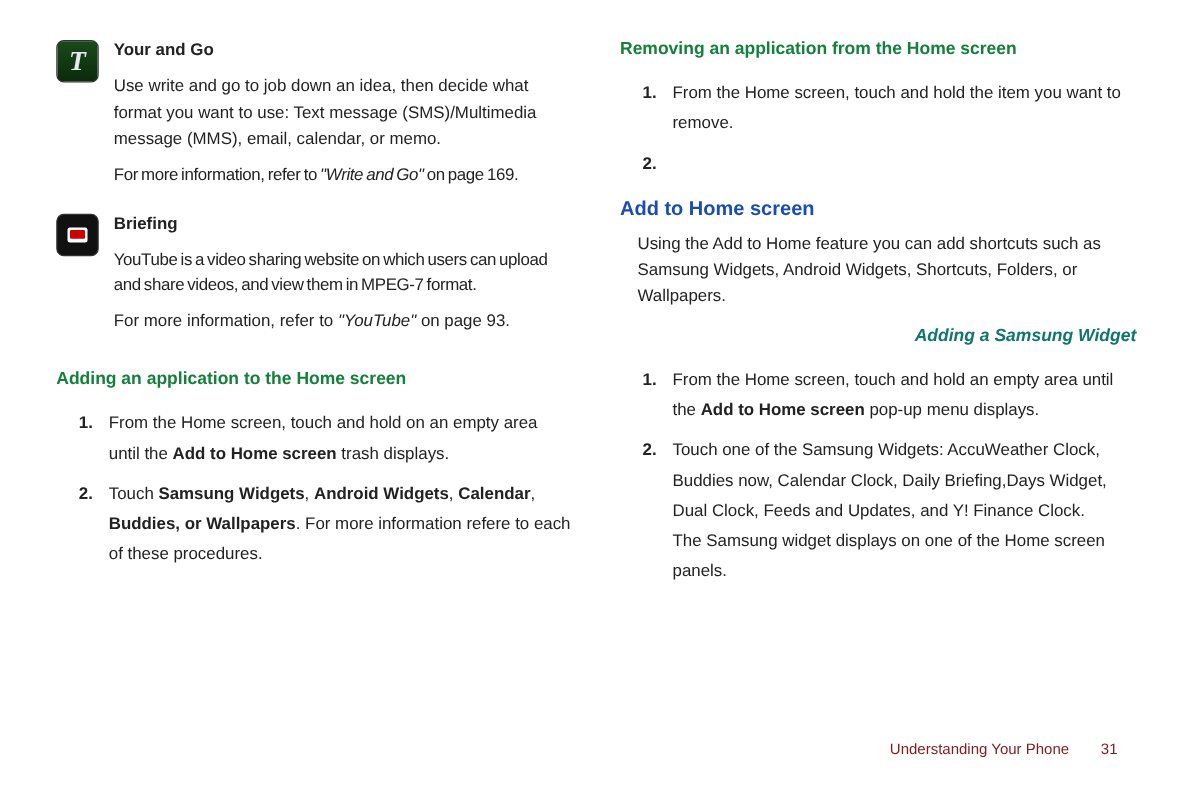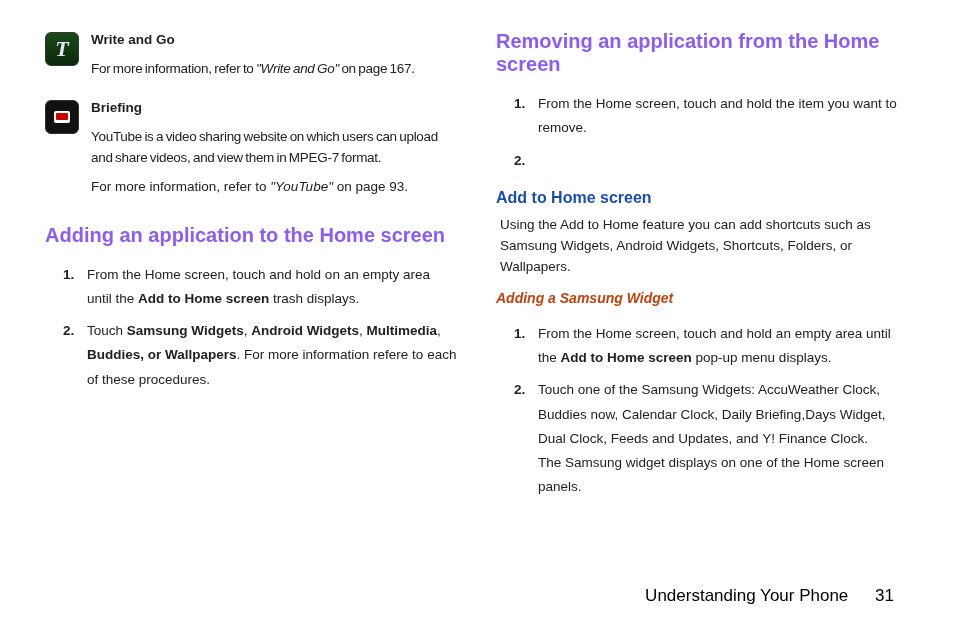--- a/index.html
+++ b/index.html
@@ -67,37 +67,38 @@
     margin-bottom: 8px;
   }
   .app-title {
     font-weight: bold;
     margin-bottom: 4px;
   }
   .ref {
     font-style: italic;
   }
   .h3-blue {
-    color: #8b5cf6;
-    font-weight: bold;
-    font-size: 20px;
+    color: #15803d;
+    font-weight: bold;
+    font-size: 14px;
     margin: 18px 0 10px 0;
   }
   .h2-blue {
     color: #1a4db3;
     font-weight: bold;
     font-size: 16px;
     margin: 16px 0 8px 0;
   }
   .h3-blue-ital {
-    color: #c2410c;
+    color: #0f766e;
     font-weight: bold;
     font-style: italic;
     font-size: 14px;
     margin: 12px 0 8px 0;
+    text-align: right;
   }
   ol.steps {
     list-style: none;
     counter-reset: step;
     padding-left: 0;
     margin-top: 16px;
   }
   ol.steps > li {
     counter-increment: step;
     position: relative;
@@ -106,49 +107,50 @@
     margin-bottom: 8px;
   }
   ol.steps > li::before {
     content: counter(step) ".";
     position: absolute;
     left: 18px;
     font-weight: bold;
   }
   .intro {
     line-height: 1.55;
-    margin: 0 0 8px 4px;
+    margin: 0 0 8px 14px;
   }
   .b { font-weight: bold; }
   .footer {
     position: absolute;
     bottom: 30px;
     right: 60px;
-    font-size: 17px;
-    color: #000000;
+    font-size: 12px;
+    color: #7f1d1d;
     text-align: center;
   }
   .footer .pnum { margin-left: 22px; }
   .tight { letter-spacing: -0.3px; word-spacing: -1px; }
 </style>
 </head>
 <body>
 
 <div class="columns">
 
   <div class="col">
 
     <div class="app-entry">
       <div class="app-icon icon-writego">
           <span>T</span>
         </div>
       <div class="app-body">
-        <p class="app-title">Write and Go</p>
+        <p class="app-title">Your and Go</p>
+        <p>Use write and go to job down an idea, then decide what format you want to use: Text message (SMS)/Multimedia message (MMS), email, calendar, or memo.</p>
         <p class="tight">
-          <span>For more information, refer to </span><span class="ref">"Write and Go"</span><span> on page 167.</span>
+          <span>For more information, refer to </span><span class="ref">"Write and Go"</span><span> on page 169.</span>
         </p>
       </div>
     </div>
 
     <div class="app-entry">
       <div class="app-icon icon-youtube">
           <div class="yt-inner">
             <div class="yt-inner2"></div>
           </div>
         </div>
@@ -160,21 +162,21 @@
         </p>
       </div>
     </div>
 
     <div class="h3-blue">Adding an application to the Home screen</div>
     <ol class="steps">
       <li>
         <span>From the Home screen, touch and hold on an empty area until the </span><span class="b">Add to Home screen</span><span> trash displays.</span>
       </li>
       <li>
-        <span>Touch </span><span class="b">Samsung Widgets</span><span>, </span><span class="b">Android Widgets</span><span>, </span><span class="b">Multimedia</span><span>, </span><span class="b">Buddies</span><span class="b">, or </span><span class="b">Wallpapers</span><span>. For more information refere to each of these procedures.</span>
+        <span>Touch </span><span class="b">Samsung Widgets</span><span>, </span><span class="b">Android Widgets</span><span>, </span><span class="b">Calendar</span><span>, </span><span class="b">Buddies</span><span class="b">, or </span><span class="b">Wallpapers</span><span>. For more information refere to each of these procedures.</span>
       </li>
     </ol>
   </div>
 
   <div class="col">
     <div class="h3-blue" style="margin-top:0">Removing an application from the Home screen</div>
     <ol class="steps">
       <li>From the Home screen, touch and hold the item you want to remove.</li>
       <li>
         <br>

